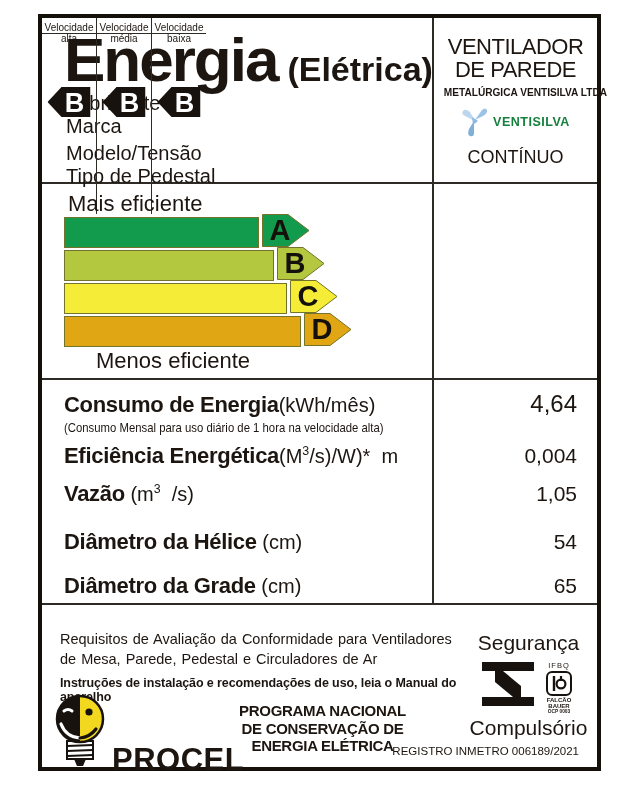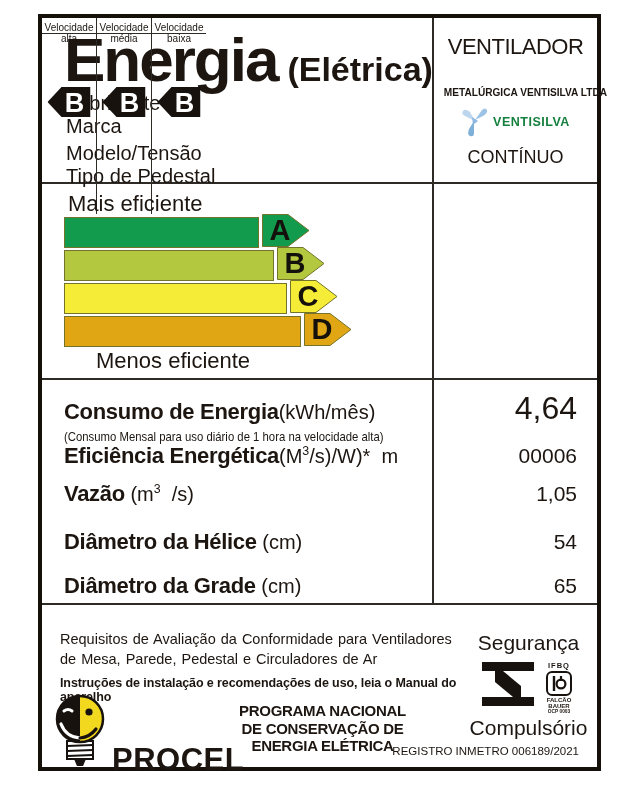--- a/index.html
+++ b/index.html
@@ -40,31 +40,31 @@
   .scale-bar { height:31px; border:1px solid #73732c; }
   .scale-head { margin-left:3px; display:block; }
 
   
   .spec-row { position:absolute; left:22px; width:513px; }
   .spec-main { display:flex; justify-content:space-between; align-items:baseline; }
   .spec-label { font-size:22px; font-weight:700; letter-spacing:-0.3px; white-space:pre; }
   .spec-unit { font-size:20px; font-weight:400; white-space:pre; }
   .spec-unit .sup { font-size:62%; vertical-align:super; }
   .spec-value { font-size:21px; font-weight:400; }
-  .spec-row-big .spec-value { font-size:32px; }
+  .spec-row-big .spec-value { font-size:24px; }
   .spec-note { font-size:13.5px; margin-top:2px; transform:scaleX(0.84); transform-origin:left; white-space:nowrap; }
 
   
   .req-text { left:18px; top:611px; width:404px; font-size:14.5px; line-height:20px; word-spacing:1px; }
   .instr-text { left:18px; top:658px; width:440px; font-size:12.5px; font-weight:700; letter-spacing:-0.1px; }
   .security-block { left:418px; top:613px; width:137px; text-align:center; }
   .security-title { font-size:21px; }
   .security-logos { margin-top:7px; display:flex; justify-content:center; align-items:flex-start; gap:9px; height:48px; }
   .ifbq { width:32px; text-align:center; line-height:1; }
-  .ifbq-top { font-size:7.5px; font-weight:700; letter-spacing:1px; }
+  .ifbq-top { font-size:7.5px; font-weight:400; letter-spacing:1px; }
   .ifbq-box { margin:1px auto 1px; width:26px; height:25px; border:2.5px solid #17120e; border-radius:6px; display:flex; align-items:center; justify-content:center; }
   .ifbq-mid { font-size:6px; font-weight:700; line-height:6.5px; }
   .ifbq-bottom { font-size:4.8px; font-weight:700; }
   .security-compulsory { margin-top:6px; font-size:21px; }
   .procel-bulb { left:10px; top:676px; }
   .procel-text { left:70px; top:700px; font-size:31px; font-weight:700; letter-spacing:0.5px;margin-top:24px; }
   .program-text { left:188px; top:684px; width:185px; text-align:center; font-size:15px; font-weight:700; line-height:17.5px; letter-spacing:-0.3px; }
   .registro-text { right:18px; top:727px; font-size:11.5px; }
 </style>
 </head>
@@ -82,20 +82,21 @@
       <span class="title-main">Energia</span>
       <span class="title-suffix">(Elétrica)</span>
     </div>
     <div class="abs hdr-small" style="top:74px;">Fabricante</div>
     <div class="abs hdr-small" style="top:97px;">Marca</div>
     <div class="abs hdr-small" style="top:124px;">Modelo/Tensão</div>
     <div class="abs hdr-small" style="top:147px;">Tipo de Pedestal</div>
 
     <div class="abs prod-block prod-type">
       <div>VENTILADOR</div>
+      <div>DE PAREDE</div>
     </div>
     <div class="abs prod-block prod-mfr">METALÚRGICA VENTISILVA LTDA</div>
     <div class="abs prod-block brand-row">
       <svg width="28" height="32" viewBox="0 0 28 32">
         <path d="M14 14 L21 4 Q24 1 26 4 Q27 7 22 10 Z" fill="#9cc2e6"></path>
         <path d="M14 15 L4 10 Q0 8 2 5 Q4 2 9 6 Z" fill="#bcd6ee"></path>
         <path d="M13 15 L13 27 Q13 31 9 30 Q6 29 8 23 Z" fill="#7fb0d8"></path>
         <path d="M11 11 L17 15 L12 19 Z" fill="#8fb8e0"></path>
       </svg>
       <span class="brand-text">VENTISILVA</span>
@@ -174,21 +175,21 @@
         <div class="spec-row spec-row-big" style="top: 372px;">
           <div class="spec-main">
             <span><span class="spec-label">Consumo de Energia</span><span class="spec-unit"><span>(kWh/mês)</span></span></span>
             <span class="spec-value">4,64</span>
           </div>
           <div class="spec-note">(Consumo Mensal para uso diário de 1 hora na velocidade alta)</div>
         </div>
         <div class="spec-row" style="top: 425px;">
           <div class="spec-main">
             <span><span class="spec-label">Eficiência Energética</span><span class="spec-unit"><span>(M</span><span class="sup">3</span><span>/s)/W)*  m</span></span></span>
-            <span class="spec-value">00006</span>
+            <span class="spec-value">0,004</span>
           </div>
         </div>
         <div class="spec-row" style="top: 463px;">
           <div class="spec-main">
             <span><span class="spec-label">Vazão</span><span class="spec-unit"><span> (m</span><span class="sup">3</span><span>  /s)</span></span></span>
             <span class="spec-value">1,05</span>
           </div>
         </div>
         <div class="spec-row" style="top: 511px;">
           <div class="spec-main">

